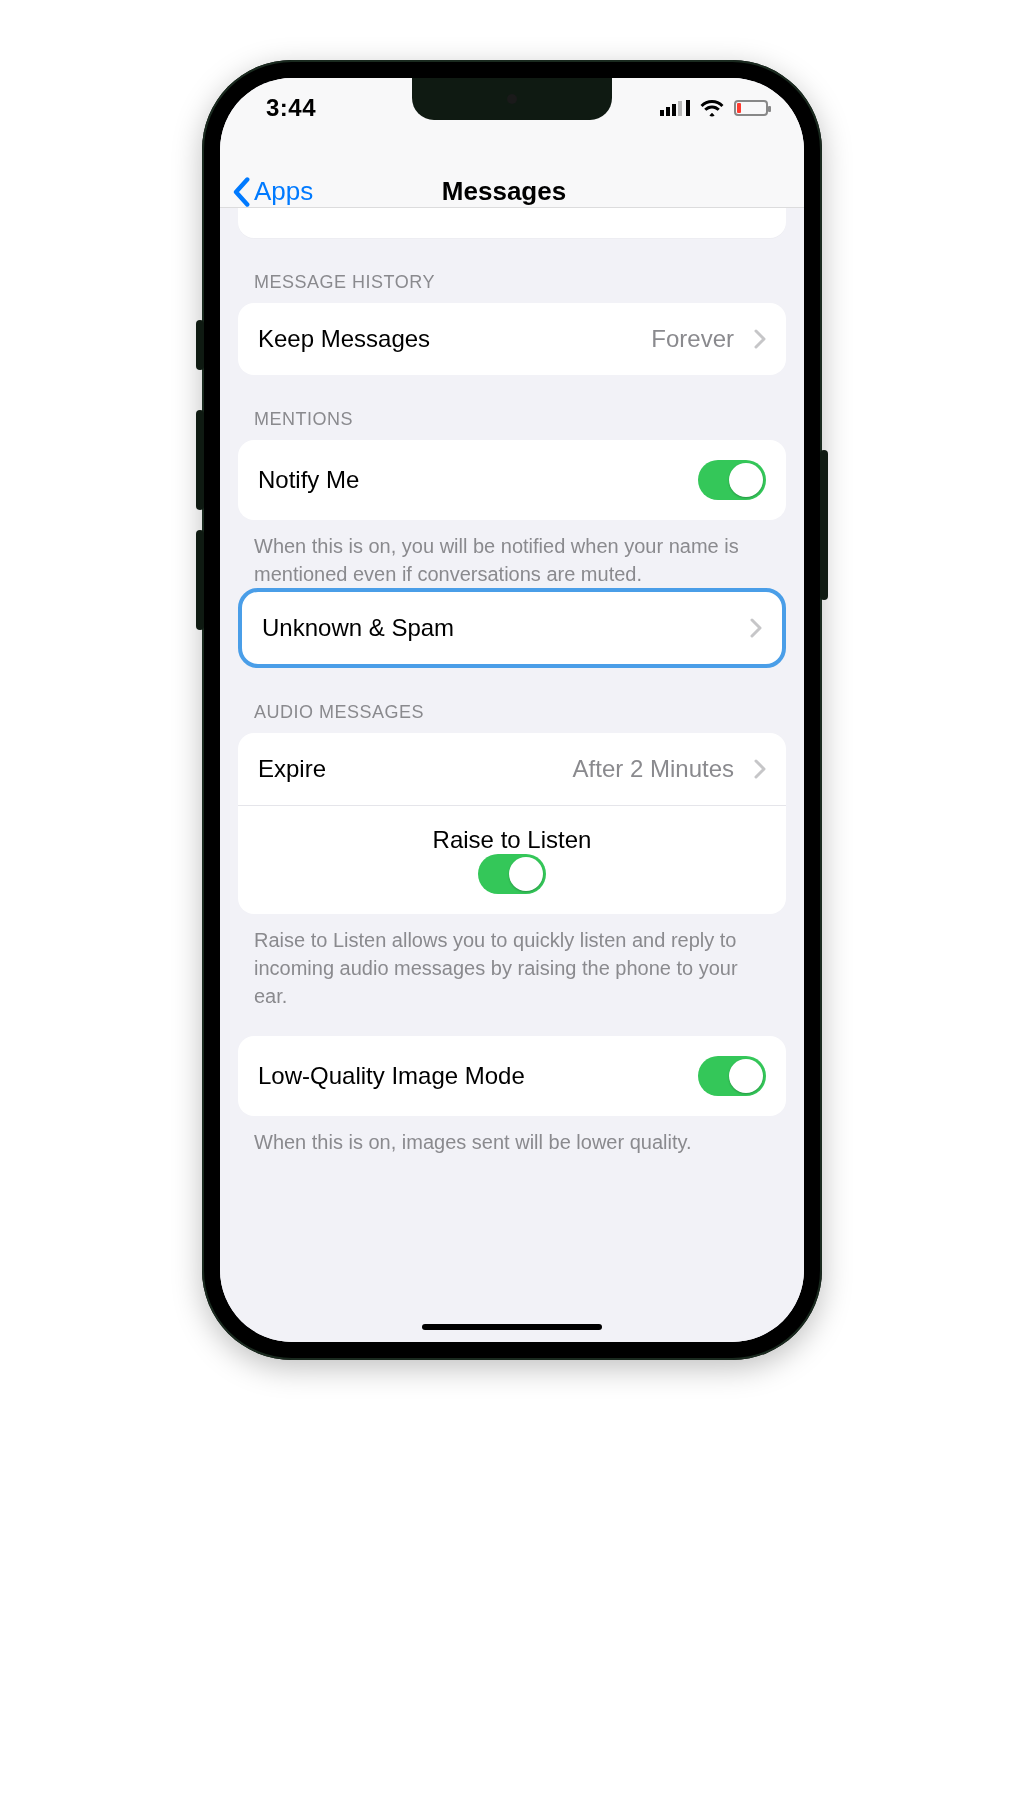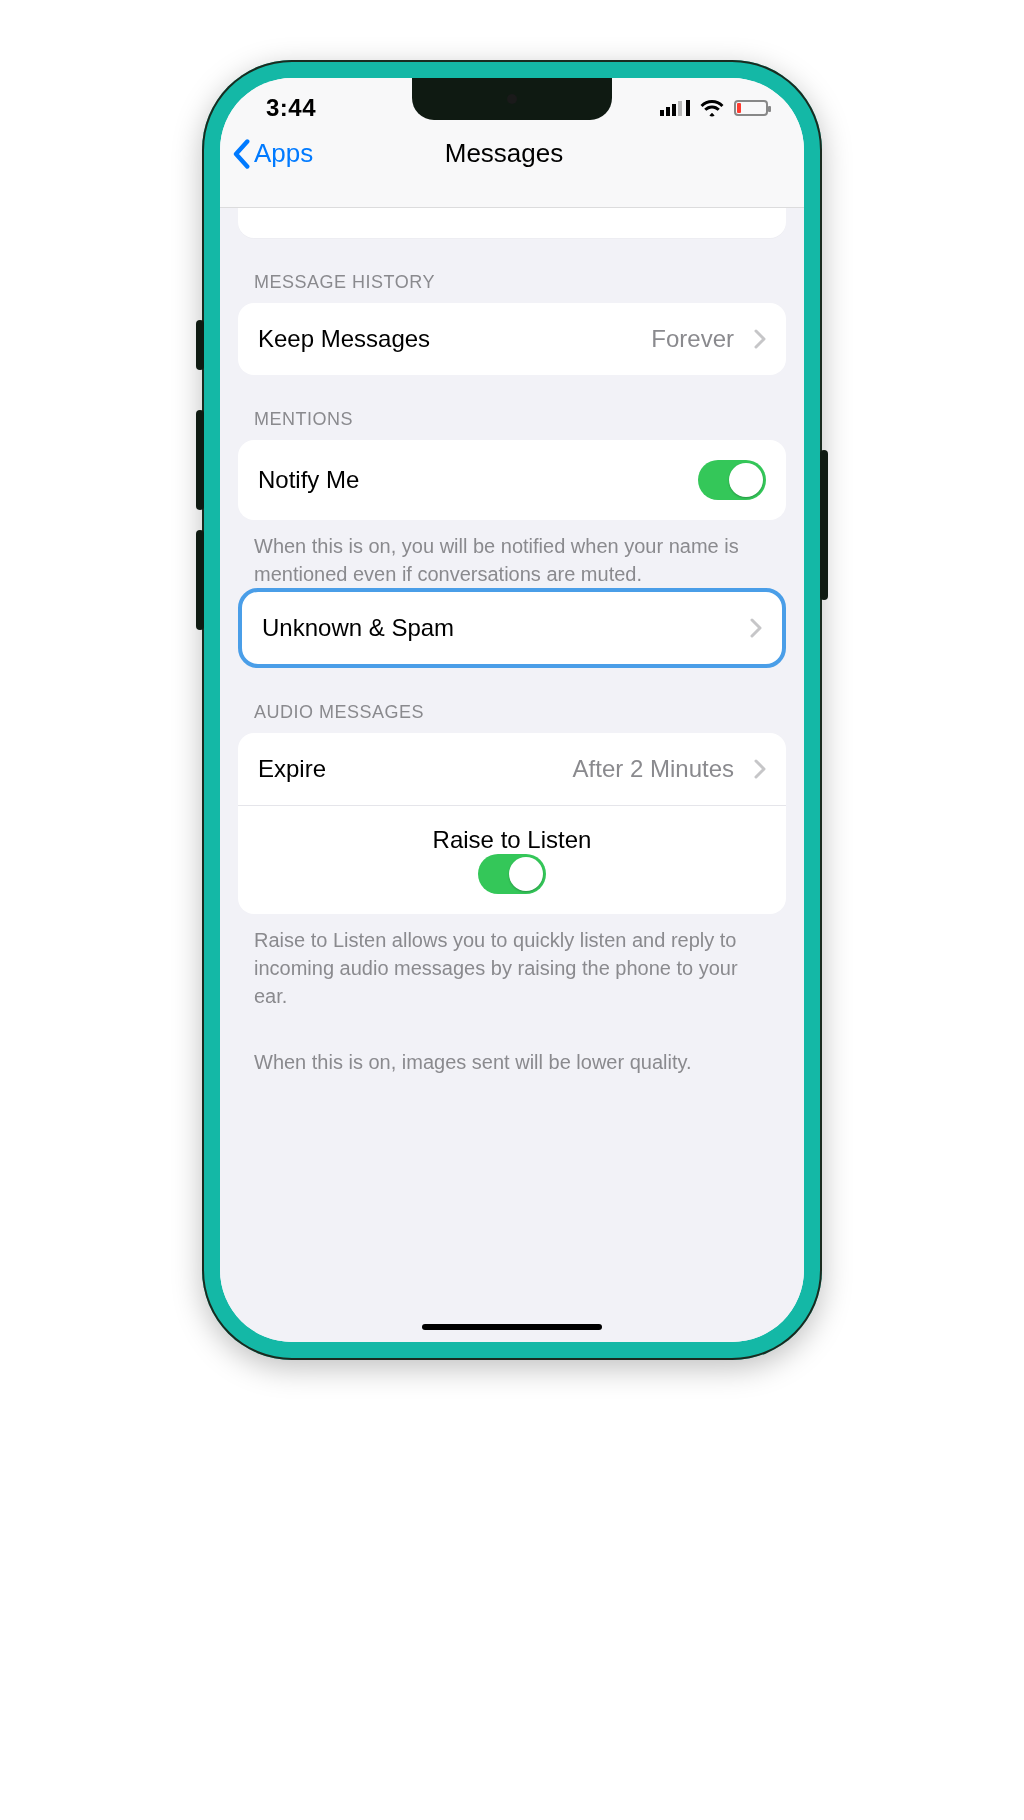--- a/index.html
+++ b/index.html
@@ -10,21 +10,21 @@
     height: 1820px;
     display: flex;
     align-items: flex-start;
     justify-content: center;
     padding-top: 60px;
   }
   
   .phone {
     width: 620px;
     height: 1300px;
-    background: #14b8a6;
+    background: #000000;
     border-radius: 90px;
     padding: 18px;
     position: relative;
     box-shadow: 0 0 0 2px #1a2a1f inset, 0 8px 30px rgba(0,0,0,0.25);
   }
   .side-btn {
     position: absolute;
     background: #0f1a12;
     border-radius: 4px;
   }
@@ -119,39 +119,39 @@
     position:absolute;left:1px;top:1px;bottom:1px;
     width:4px;background:#ff3b30;border-radius:1px;
   }
 
   
   .navbar {
     height: 70px;
     background: #f8f8f9;
     border-bottom: 1px solid #dcdcdd;
     display: flex;
-    align-items: flex-start;
+    align-items: flex-end;
     padding: 0 12px;
     position: relative;
   }
   .back {
     display: flex;
     align-items: center;
     gap: 4px;
     color: #007aff;
     font-size: 26px;
     font-weight: 400;
   }
   .back svg { display:block; }
   .nav-title {
     position: absolute;
     left: 0; right: 16px;
     text-align: center;
     font-size: 26px;
-    font-weight: 400;
+    font-weight: 700;
     color: #000;
     pointer-events:none;
   }
 
   
   .content {
     flex: 1;
     overflow: hidden;
     background: #f2f2f7;
     padding-bottom: 20px;
@@ -348,19 +348,27 @@
         <div class="row">
           <div class="row-label">Raise to Listen</div>
           <div class="toggle">
               <div class="knob"></div>
             </div>
         </div>
       </div>
       <div class="footer-text">Raise to Listen allows you to quickly listen and reply to incoming audio messages by raising the phone to your ear.</div>
 
       <div style="height:26px"></div>
+      <div class="group">
+        <div class="row">
+          <div class="row-label">Low-Quality Image Mode</div>
+          <div class="toggle">
+              <div class="knob"></div>
+            </div>
+        </div>
+      </div>
       <div class="footer-text">When this is on, images sent will be lower quality.</div>
 
     </div>
 
     <div class="home-indicator"></div>
   </div>
 </div>
 
 </body></html>

